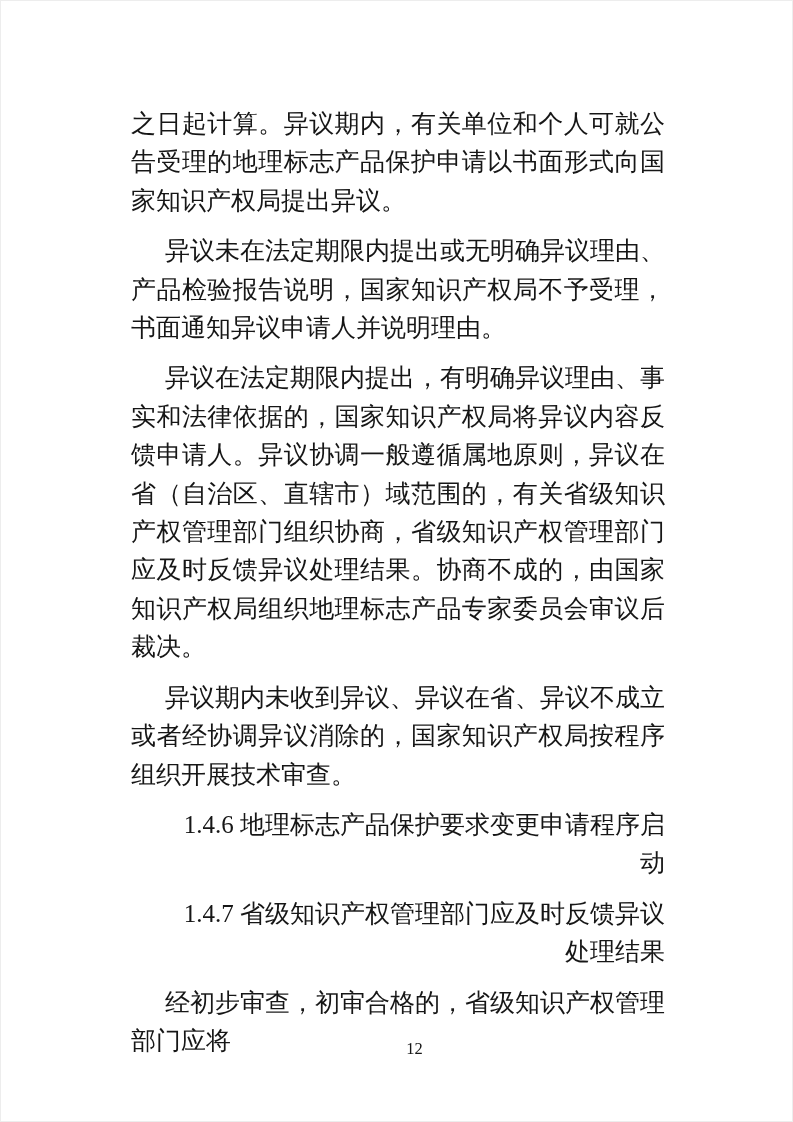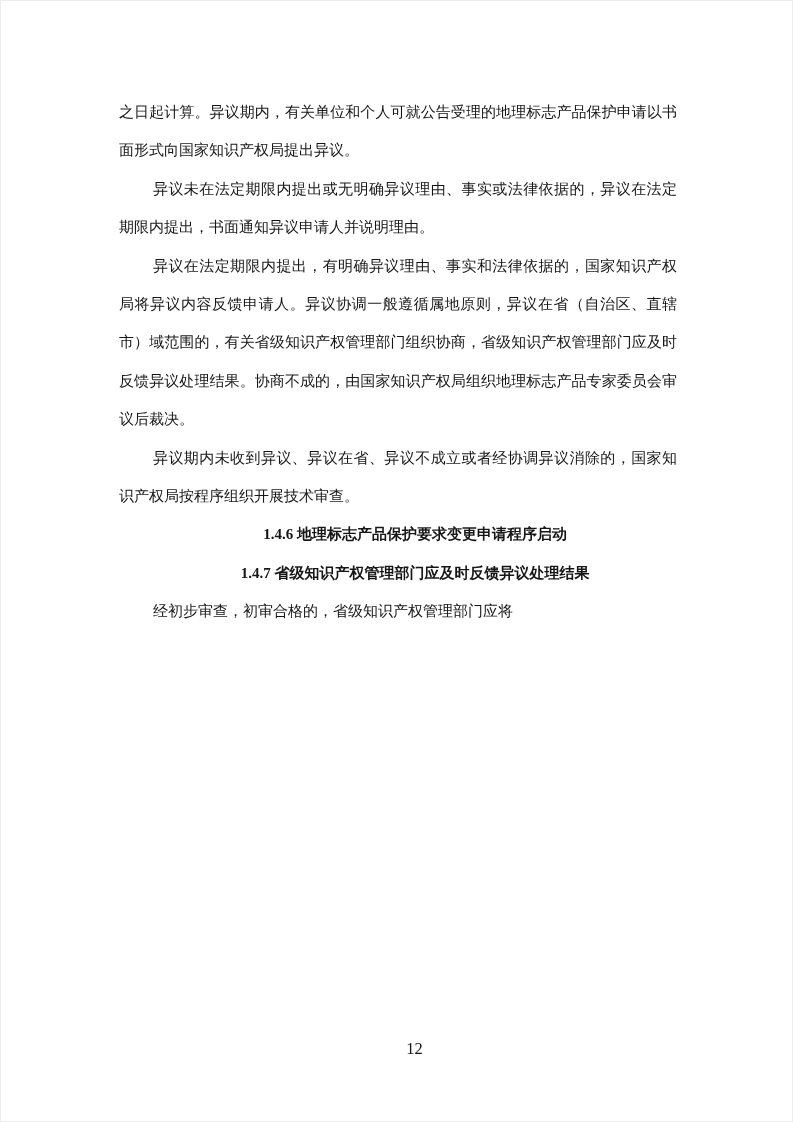--- a/index.html
+++ b/index.html
@@ -22,60 +22,60 @@
     box-sizing: border-box;
     border: 1px solid #ededed;
   }
   .text-block {
     position: absolute;
     left: 118px;
     top: 92px;
     width: 558px;
   }
   .para, .heading {
-    margin: 0;
+    margin: 12px;
     padding: 0;
-    font-size: 15px;
+    font-size: 25px;
     line-height: 38.4px;
     letter-spacing: 0;
   }
   .para {
     font-weight: normal;
     text-align: justify;
     text-align-last: left;
     text-justify: inter-character;
     text-indent: 34px;
   }
   .para.continued {
     text-indent: 0;
   }
   .heading {
-    font-weight: bold;
-    text-align: center;
+    font-weight: normal;
+    text-align: right;
     text-indent: 34px;
   }
   .page-number {
     position: absolute;
     left: 0;
     right: 0;
     top: 1037px;
     text-align: center;
     font-size: 16.5px;
     line-height: 21px;
     color: #161616;
     padding-left: 36px;
   }
 </style>
 </head>
 <body>
 
 <div class="page">
   <div class="text-block">
     <p class="para continued">之日起计算。异议期内，有关单位和个人可就公告受理的地理标志产品保护申请以书面形式向国家知识产权局提出异议。</p>
-    <p class="para">异议未在法定期限内提出或无明确异议理由、事实或法律依据的，异议在法定期限内提出，书面通知异议申请人并说明理由。</p>
+    <p class="para">异议未在法定期限内提出或无明确异议理由、产品检验报告说明，国家知识产权局不予受理，书面通知异议申请人并说明理由。</p>
     <p class="para">异议在法定期限内提出，有明确异议理由、事实和法律依据的，国家知识产权局将异议内容反馈申请人。异议协调一般遵循属地原则，异议在省（自治区、直辖市）域范围的，有关省级知识产权管理部门组织协商，省级知识产权管理部门应及时反馈异议处理结果。协商不成的，由国家知识产权局组织地理标志产品专家委员会审议后裁决。</p>
     <p class="para">异议期内未收到异议、异议在省、异议不成立或者经协调异议消除的，国家知识产权局按程序组织开展技术审查。</p>
     <h3 class="heading">1.4.6 地理标志产品保护要求变更申请程序启动</h3>
     <h3 class="heading">1.4.7 省级知识产权管理部门应及时反馈异议处理结果</h3>
     <p class="para">经初步审查，初审合格的，省级知识产权管理部门应将</p>
   </div>
   <div class="page-number">12</div>
 </div>
 
 </body></html>

